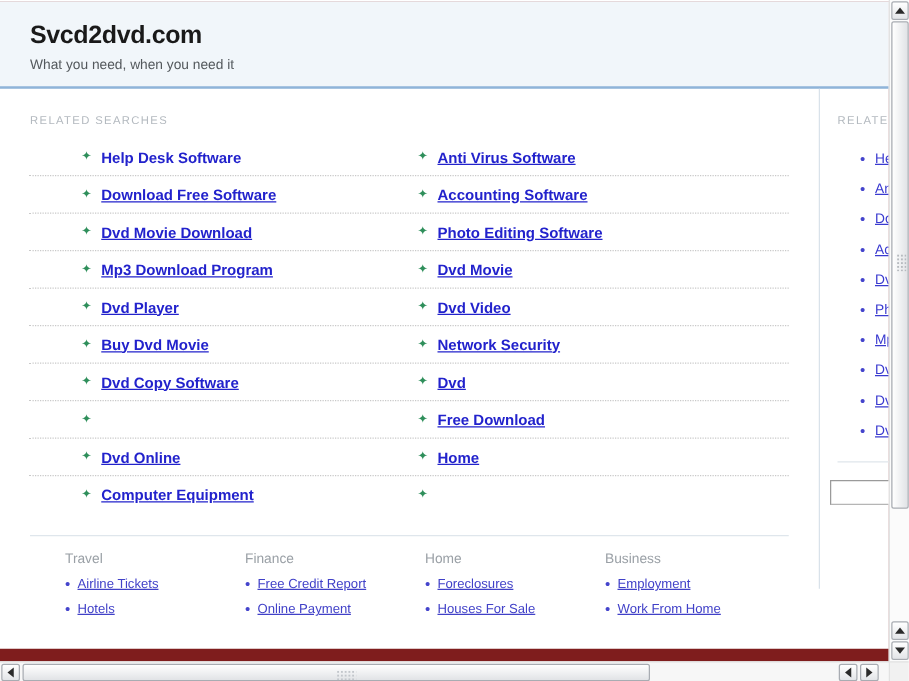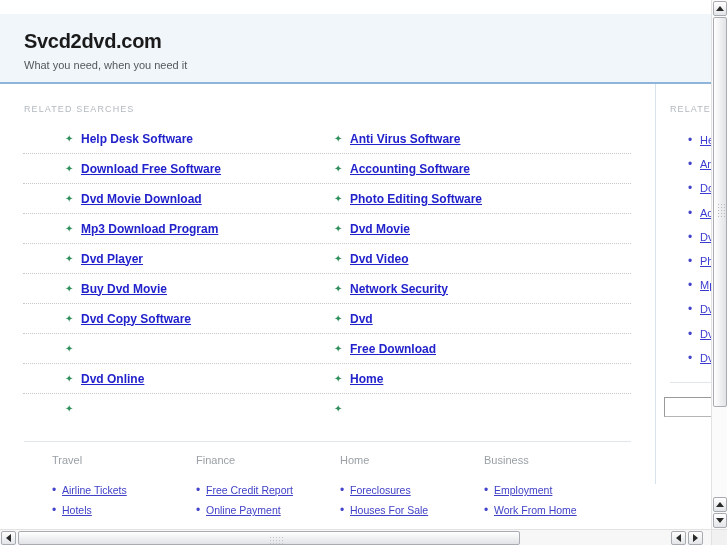--- a/index.html
+++ b/index.html
@@ -11,21 +11,21 @@
     width: 727px;
     height: 545px;
     overflow: hidden;
     font-family: "Liberation Sans", sans-serif;
     position: relative;
   }
 
   
   #viewport {
     position: absolute;
-    left: 0; top: 14px;
+    left: 0; top: 1px;
     width: 711px;
     height: 529px;
     overflow: hidden;
     background: #7f1d1d;
   }
   #page {
     position: absolute;
     left: 0; top: 0;
     width: 980px;
     background: #fff;
@@ -123,21 +123,21 @@
 
   
   #categories {
     display: flex;
     padding: 12px 0 0 52px;
   }
   .cat-col { width: 144px; }
   .cat-title {
     font-size: 11px;
     color: #9aa0a6;
-    margin-bottom: 16px;
+    margin-bottom: 6px;
   }
   .cat-list { list-style: none; margin: 0; padding: 0; }
   .cat-list li {
     display: flex;
     align-items: center;
     height: 16px;
     margin-bottom: 4px;
   }
   .cat-bullet {
     color: #4444cc;
@@ -394,20 +394,21 @@
                 <a class="rel-link" href="#">Dvd Online</a>
               </div>
               <div class="rel-cell right">
                 <span class="arrow">✦</span>
                 <a class="rel-link" href="#">Home</a>
               </div>
             </li>
             <li class="rel-row last">
               <div class="rel-cell left">
                 <span class="arrow">✦</span>
+                <a class="rel-link" href="#">Computer Equipment</a>
               </div>
               <div class="rel-cell right">
                 <span class="arrow">✦</span>
               </div>
             </li>
           </ul>
 
         <div id="cat-divider"></div>
         <div id="categories">
             <div class="cat-col">

